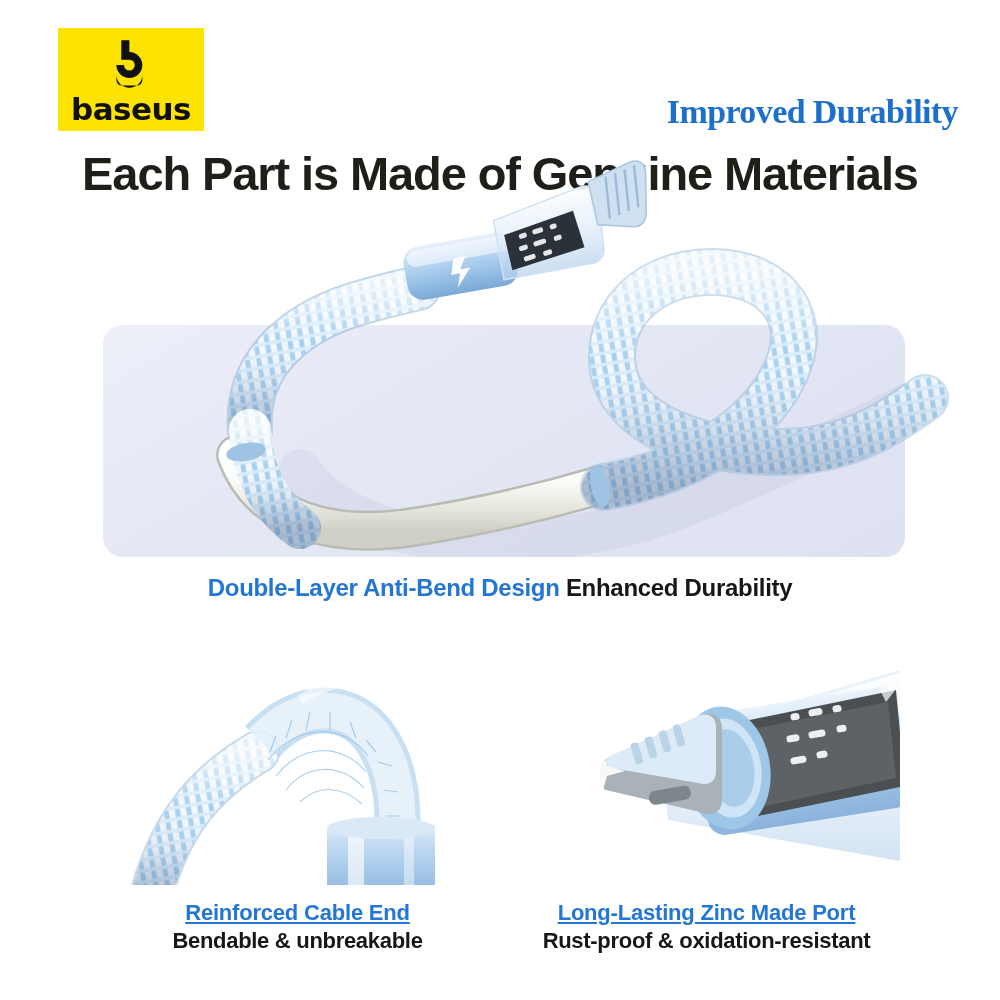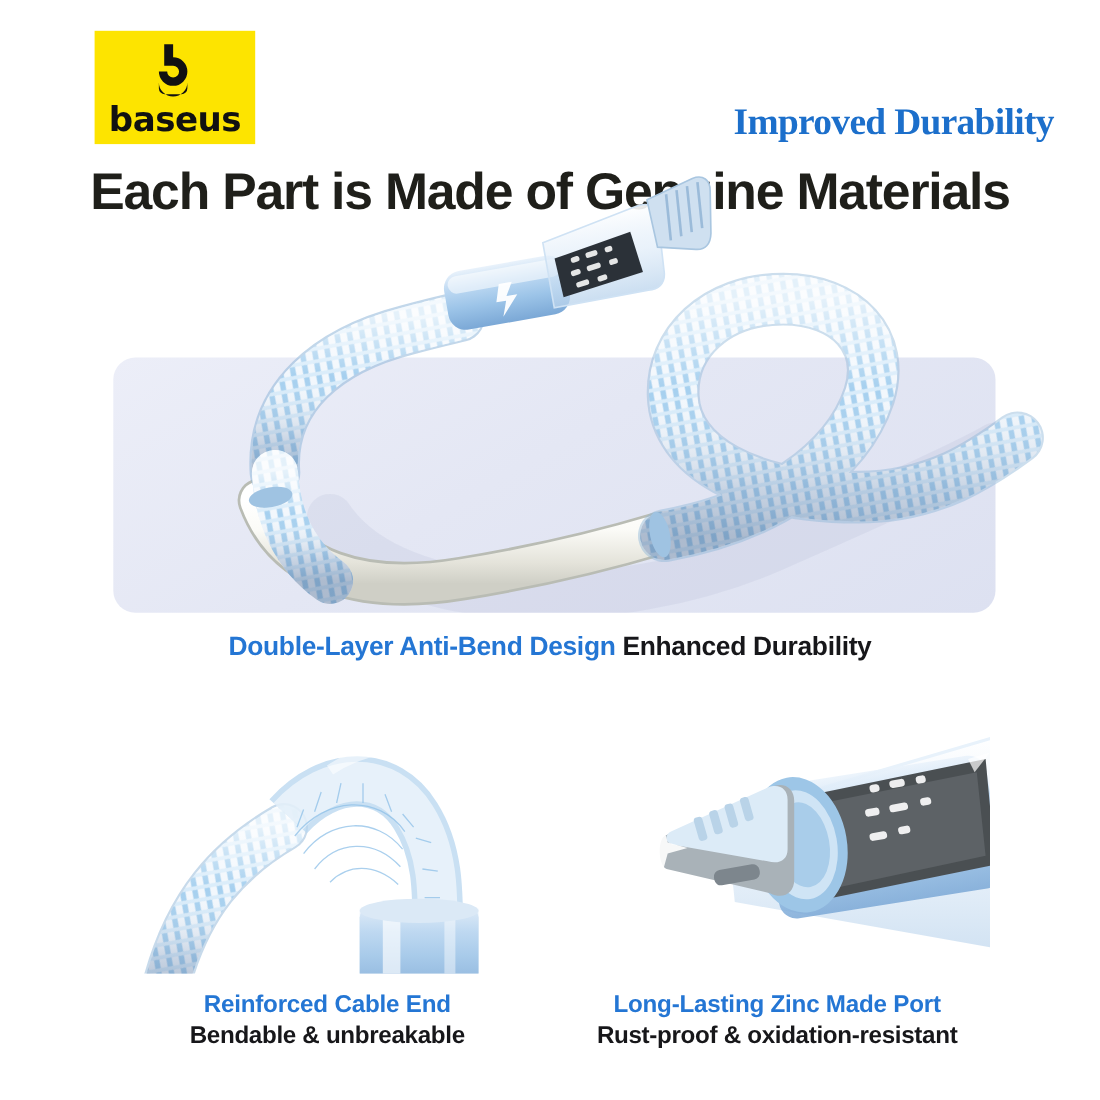--- a/index.html
+++ b/index.html
@@ -9,21 +9,21 @@
     background:#ffffff;
     font-family:"Liberation Sans", sans-serif;
     position:relative;
     overflow:hidden;
     -webkit-font-smoothing:antialiased;
   }
   .page { position:absolute; inset:0; }
 
   
   .logo-box{
-    position:absolute; left:86px; top:28px; width:146px; height:103px;
+    position:absolute; left:58px; top:28px; width:146px; height:103px;
     background:var(--brand-yellow,#FDE400);
     display:flex; flex-direction:column; align-items:center; justify-content:center;
   }
   .logo-mark{ width:54px; height:54px; position:relative; margin-top:2px;}
   .logo-mark svg{ display:block; width:100%; height:100%; }
   .logo-word{
     font-family:"DejaVu Sans", sans-serif;
     font-weight:bold; font-size:31px; letter-spacing:-0.5px;
     color:#111; line-height:1; margin-top:3px;
   }
@@ -56,21 +56,21 @@
   .caption{
     position:absolute; text-align:center; white-space:nowrap;
     font-weight:bold; font-family:"Liberation Sans", sans-serif;
   }
   .cap-top{ left:0; right:0; top:574px; font-size:24px; letter-spacing:-0.3px;}
   .cap-top .b{ color:var(--accent,#2476D4); }
   .cap-top .d{ color:#17171a;text-align:center; }
 
   .cap-bl{ left:103px; width:389px; top:899px; }
   .cap-br{ left:513px; width:387px; top:899px; }
-  .cap-line1{ color:var(--accent,#2476D4); font-size:22px; font-weight:bold; letter-spacing:-0.2px; line-height:1.25;}
+  .cap-line1{ color:var(--accent,#2476D4); font-size:22px; font-weight:bold; letter-spacing:-0.2px; line-height:1.25;text-decoration:underline;}
   .cap-line2{ color:#17171a; font-size:22px; font-weight:bold; letter-spacing:-0.3px; line-height:1.3;}
 
   
   .art{ position:absolute; inset:0; pointer-events:none; }
   .art svg{ position:absolute; display:block; }
 </style>
 </head>
 <body>
 
 <div class="page">

